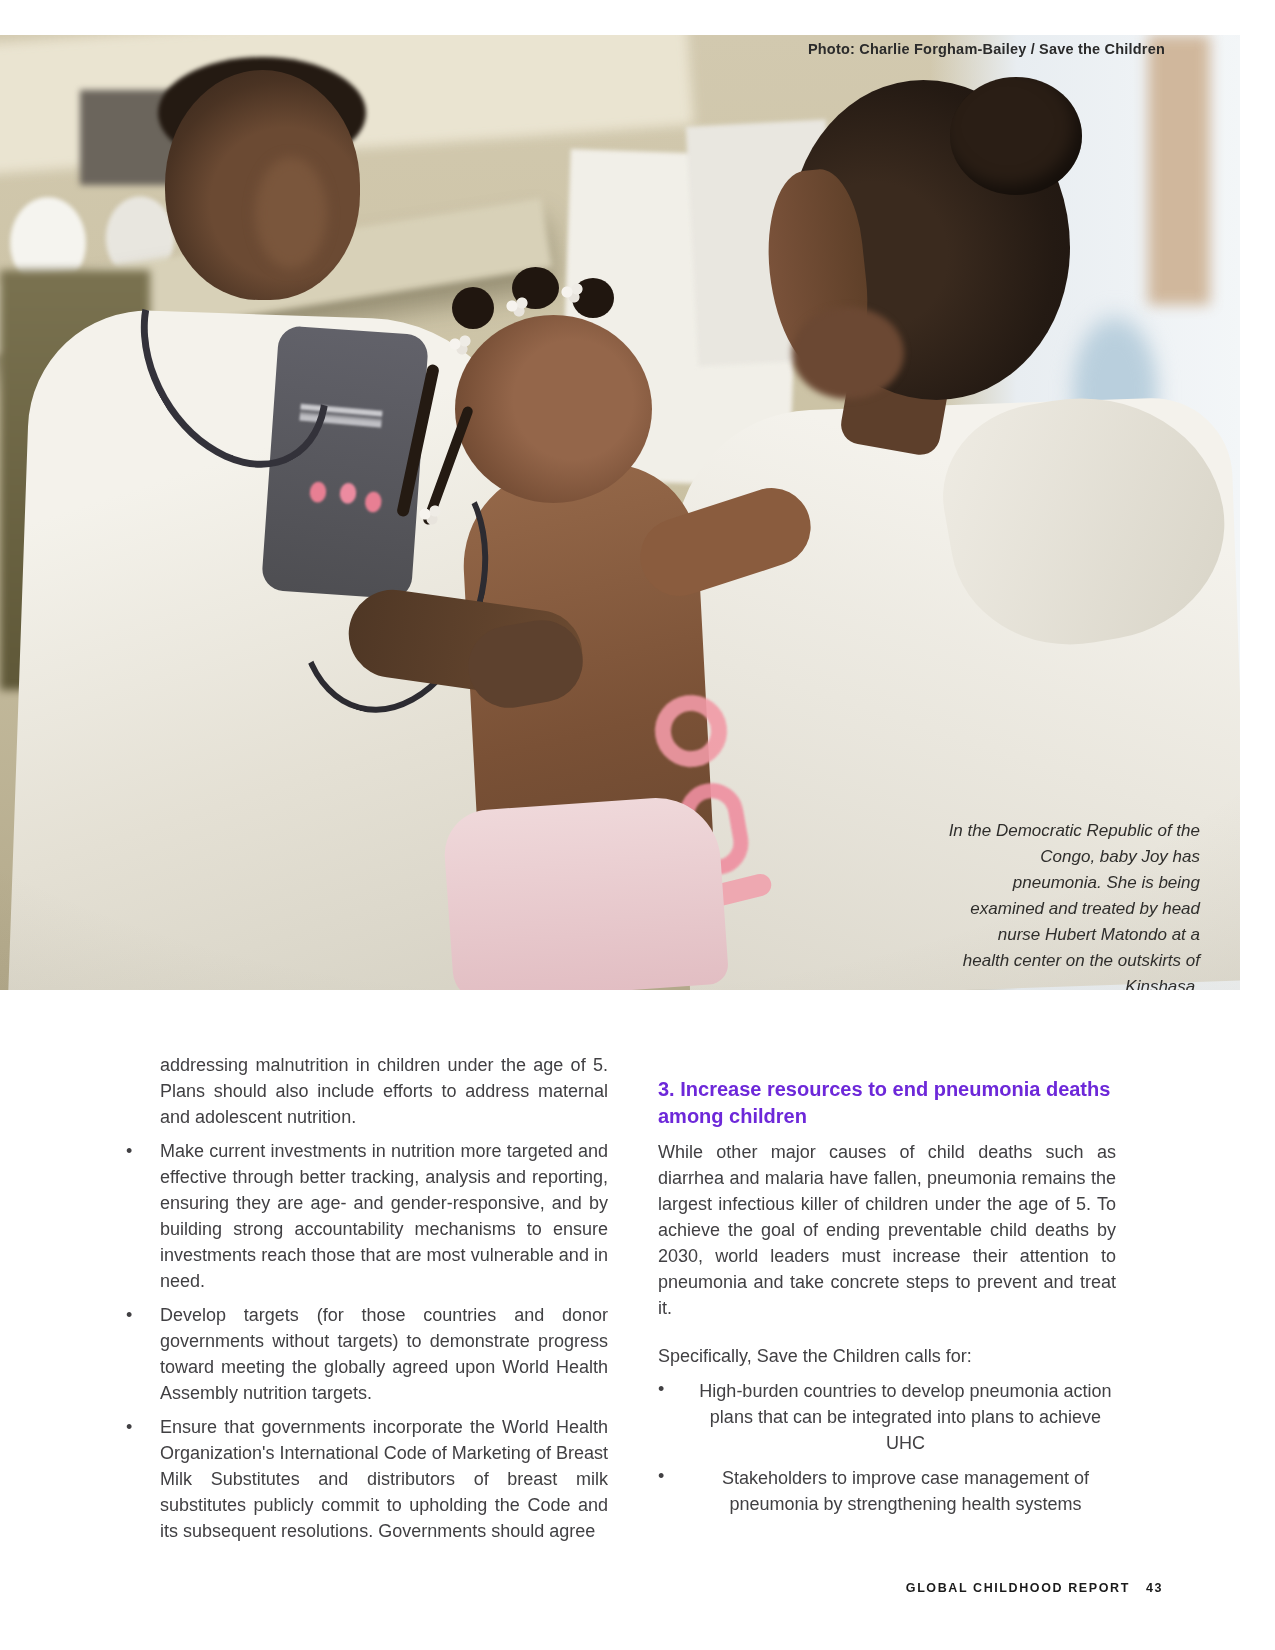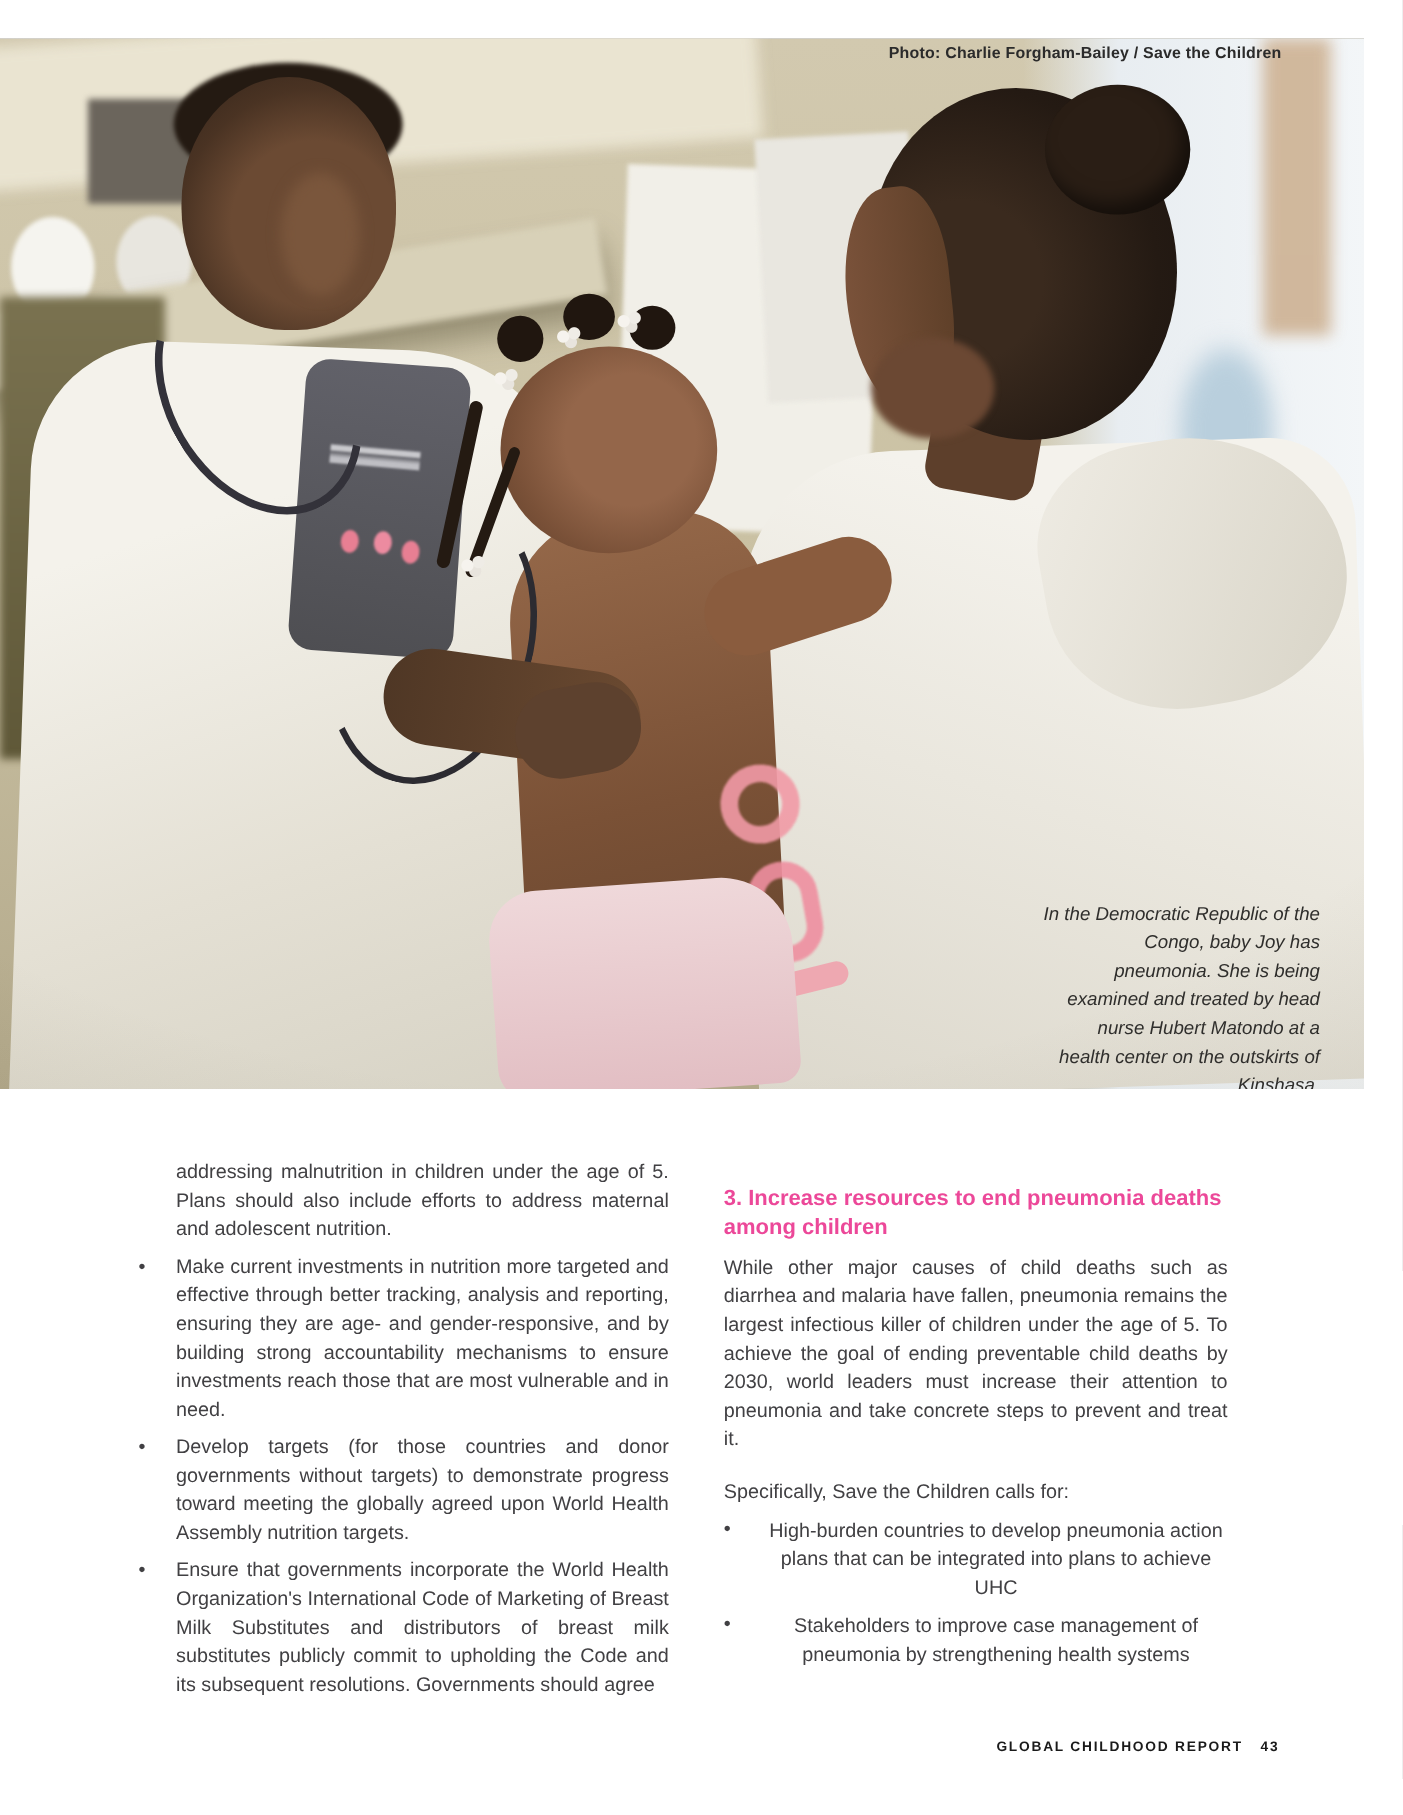--- a/index.html
+++ b/index.html
@@ -1,21 +1,21 @@
 <!DOCTYPE html>
 <html><head>
 <meta charset="utf-8">
 <style>
   * { margin:0; padding:0; box-sizing:border-box; }
   html,body { background:#ffffff; }
   body { font-family:"Liberation Sans", sans-serif; }
   .page { position:relative; width:1275px; height:1650px; background:#ffffff; overflow:hidden; margin:0 auto; }
 
   
-  .photo { position:absolute; left:0; top:35px; width:1240px; height:955px; overflow:hidden; background:#a3a3a3; }
+  .photo { position:absolute; left:0; top:35px; width:1240px; height:955px; overflow:hidden; background:#fca5a5; }
   .photo * { position:absolute; }
   .wall { inset:0; background:linear-gradient(180deg,#d2c9af 0%,#cbc2a4 45%,#b3a98b 100%); z-index:1; }
   .shelf-top-light { left:-30px; top:-15px; width:720px; height:130px; background:#eae4d1; transform:rotate(-4deg); filter:blur(6px); z-index:2; }
   .dark-box { left:80px; top:55px; width:100px; height:95px; background:#6b655c; filter:blur(3px); z-index:2; }
   .shelf-jars { left:-12px; top:128px; width:300px; height:160px; z-index:2; filter:blur(2px);
     background:
       radial-gradient(62px 75px at 60px 80px,#f5f4ef 60%,transparent 62%),
       radial-gradient(56px 68px at 152px 75px,#e8e6df 60%,transparent 62%),
       radial-gradient(46px 62px at 236px 85px,#d8d5ca 60%,transparent 62%); }
   .shelf-board { left:-30px; top:208px; width:580px; height:70px; background:#d8d1b8; transform:rotate(-9deg); filter:blur(3px); box-shadow:0 20px 28px rgba(60,55,30,.40); z-index:2; }
@@ -89,21 +89,21 @@
   
   .col { position:absolute; font-size:18px; line-height:26px; color:#414043; }
   .col p, .col li .btext { text-align:justify; }
   .col-left { left:160px; top:1052px; width:448px; }
   .col-right { left:658px; top:1052px; width:458px; }
   .cont { margin:0 0 8px 0; }
   ul.bullets { list-style:none; }
   .col-left li { position:relative; margin-bottom:8px; }
   .col-left .marker { position:absolute; left:-34px; top:0; }
   .col-right .cont-indent { margin-left:35px; margin-bottom:0; }
-  .col-right h3 { font-size:20px; line-height:27px; font-weight:700; color:#ec4899; margin:24px 0 9px 0; }
+  .col-right h3 { font-size:20px; line-height:27px; font-weight:700; color:#6d28d9; margin:24px 0 9px 0; }
   .col-right .para { margin:0; }
   .col-right .intro { margin:22px 0 9px 0; text-align:left; }
   .col-right li { position:relative; padding-left:37px; margin-bottom:9px; }
   .col-right .marker { position:absolute; left:0; top:-2px; }
   .col-right li .btext { text-align:center; }
   .btext { display:block; }
 
   
   .footer { position:absolute; top:1581px; right:112px; display:flex; align-items:baseline; gap:16px;
     font-size:12.5px; font-weight:700; letter-spacing:1.6px; color:#1a1a1a; }

